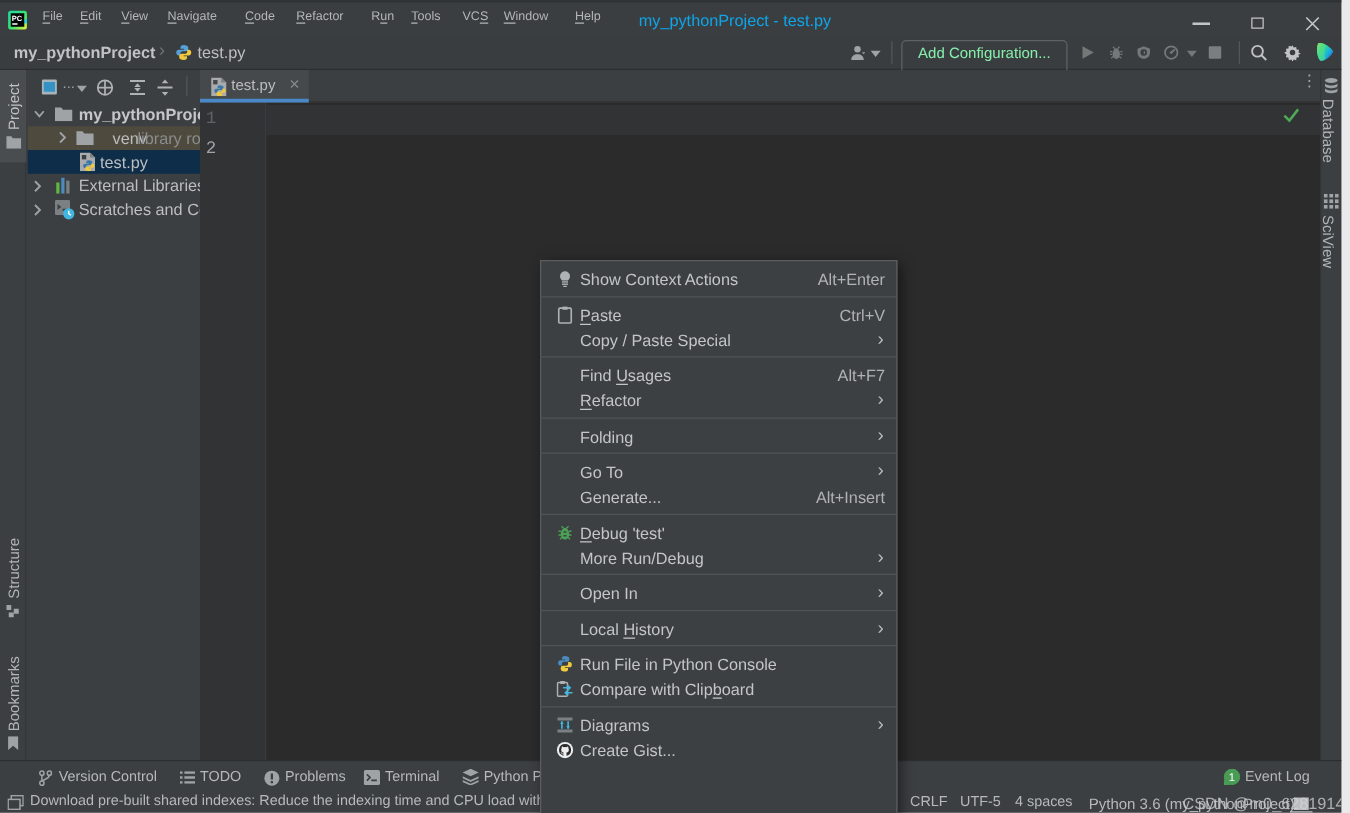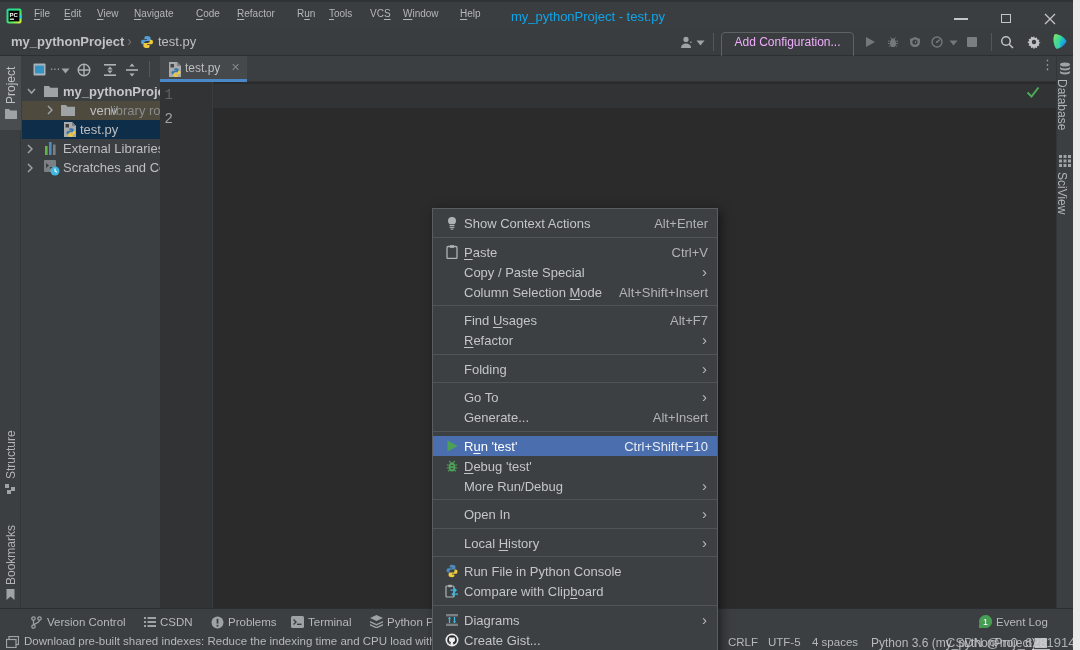--- a/index.html
+++ b/index.html
@@ -99,21 +99,21 @@
   <svg class="abs" style="left:680px;top:8px" width="14" height="13" viewBox="0 0 14 13">
     <circle cx="6" cy="3.4" r="2.6" fill="#9fa3a6"></circle>
     <path d="M1 12c0-3 2.2-4.6 5-4.6S11 9 11 12z" fill="#9fa3a6"></path>
     <path d="M8.5 5.5l4 0-2 2.2z" fill="#3a3d3f"></path>
     <path d="M9.6 5.8h2.6l-1.3 1.5z" fill="#9fa3a6"></path>
   </svg>
   <svg class="abs" style="left:696px;top:12px" width="9" height="6" viewBox="0 0 9 6">
       <path d="M0.5 0.5h8L4.5 5.5z" fill="#9fa3a6"></path>
     </svg>
   <div class="abs" style="left:713px;top:5px;width:1px;height:18px;background:#54575a"></div>
-  <div class="abs" style="left:721px;top:4px;width:133px;height:36px;border:1px solid #5e6264;border-radius:4px;text-align:center;line-height:18px;font-size:12px;color:#f0abfc">Add Configuration...</div>
+  <div class="abs" style="left:721px;top:4px;width:133px;height:36px;border:1px solid #5e6264;border-radius:4px;text-align:center;line-height:18px;font-size:12px;color:#86efac">Add Configuration...</div>
   <svg class="abs" style="left:864px;top:8px" width="12" height="12" viewBox="0 0 12 12">
       <path d="M2 1l9 5-9 5z" fill="#737879"></path>
     </svg>
   <svg class="abs" style="left:887px;top:8px" width="12" height="12" viewBox="0 0 12 12">
     <ellipse cx="6" cy="7.2" rx="3" ry="3.9" fill="#737879"></ellipse>
     <path d="M6 2.6c1.1 0 1.9.7 1.9 1.6H4.1c0-.9.8-1.6 1.9-1.6z" fill="#737879"></path>
     <path d="M3.4 1.4l1.4 1.5M8.6 1.4L7.2 2.9M1 5.2h1.8M11 5.2H9.2M1 7.5h1.7M11 7.5H9.3M2 10.6l1.5-1.4M10 10.6L8.5 9.2" stroke="#737879" stroke-width="1"></path>
   </svg>
   <svg class="abs" style="left:909px;top:8px" width="12" height="12" viewBox="0 0 12 12">
     <path d="M6 1l5 2v3c0 3-2.2 5-5 5S1 9 1 6V3z" fill="#737879"></path>
@@ -305,21 +305,21 @@
   <svg class="abs" style="left:144px;top:8px" width="12" height="10" viewBox="0 0 12 10">
     <g fill="#9fa3a6">
         <rect x="0" y="0" width="2" height="2"></rect>
         <rect x="3.5" y="0" width="8.5" height="2"></rect>
     <rect x="0" y="4" width="2" height="2"></rect>
         <rect x="3.5" y="4" width="8.5" height="2"></rect>
     <rect x="0" y="8" width="2" height="2"></rect>
         <rect x="3.5" y="8" width="8.5" height="2"></rect>
       </g>
   </svg>
-  <span class="sb" style="left:160px;top:7px">CSDN</span>
+  <span class="sb" style="left:160px;top:7px">TODO</span>
   <svg class="abs" style="left:211px;top:7px" width="13" height="13" viewBox="0 0 13 13">
     <circle cx="6.5" cy="6.5" r="6" fill="#9fa3a6"></circle>
       <rect x="5.6" y="2.8" width="1.8" height="4.8" fill="#3c3f41"></rect>
       <rect x="5.6" y="8.8" width="1.8" height="1.8" fill="#3c3f41"></rect>
   </svg>
   <span class="sb" style="left:228px;top:7px">Problems</span>
   <svg class="abs" style="left:291px;top:7px" width="13" height="12" viewBox="0 0 13 12">
     <rect x="0" y="0" width="13" height="12" rx="1.5" fill="#9fa3a6"></rect>
     <path d="M2.5 3.5L5 6 2.5 8.5" fill="none" stroke="#3c3f41" stroke-width="1.4"></path>
       <rect x="6" y="7.6" width="4.5" height="1.4" fill="#3c3f41"></rect>
@@ -370,24 +370,20 @@
         <rect x="2" y="1.5" width="10" height="12" rx="1" fill="none" stroke="#afb2b4" stroke-width="1.3"></rect>
         <rect x="5" y="0.2" width="4" height="2.6" fill="#afb2b4"></rect>
       </svg>
     <span class="ml"><u>P</u>aste</span>
       <span class="ms">Ctrl+V</span>
   </div>
   <div class="mi">
       <span class="ml">Copy / Paste Special</span>
       <span class="sub">›</span>
     </div>
-  <div class="mi">
-      <span class="ml">Column Selection <u>M</u>ode</span>
-      <span class="ms">Alt+Shift+Insert</span>
-    </div>
   <div class="msep"></div>
   <div class="mi">
       <span class="ml">Find <u>U</u>sages</span>
       <span class="ms">Alt+F7</span>
     </div>
   <div class="mi">
       <span class="ml"><u>R</u>efactor</span>
       <span class="sub">›</span>
     </div>
   <div class="msep"></div>
@@ -398,27 +394,20 @@
   <div class="msep"></div>
   <div class="mi">
       <span class="ml">Go To</span>
       <span class="sub">›</span>
     </div>
   <div class="mi">
       <span class="ml">Generate...</span>
       <span class="ms">Alt+Insert</span>
     </div>
   <div class="msep"></div>
-  <div class="mi hl">
-    <svg class="ic" viewBox="0 0 14 14">
-        <path d="M2.5 1.5l10 5.5-10 5.5z" fill="#4ca156"></path>
-      </svg>
-    <span class="ml">R<u>u</u>n 'test'</span>
-      <span class="ms">Ctrl+Shift+F10</span>
-  </div>
   <div class="mi">
     <svg class="ic" viewBox="0 0 14 14">
       <ellipse cx="7" cy="8.2" rx="3.4" ry="4.4" fill="#4ca156"></ellipse>
       <path d="M7 3.2c1.2 0 2 .8 2 1.8H5c0-1 .8-1.8 2-1.8z" fill="#4ca156"></path>
       <path d="M4.2 2l1.6 1.6M9.8 2L8.2 3.6M1.8 6h2M12.2 6h-2M1.8 9h2M12.2 9h-2M3 12.4l1.6-1.6M11 12.4l-1.6-1.6" stroke="#4ca156" stroke-width="1.1"></path>
       <rect x="5.8" y="6" width="2.4" height="1.2" fill="#3d4042"></rect>
         <rect x="5.8" y="9" width="2.4" height="1.2" fill="#3d4042"></rect>
     </svg>
     <span class="ml"><u>D</u>ebug 'test'</span>
   </div>

